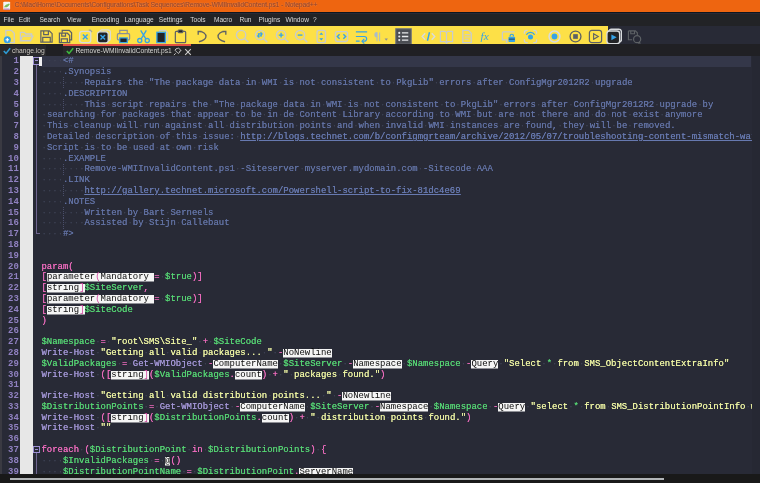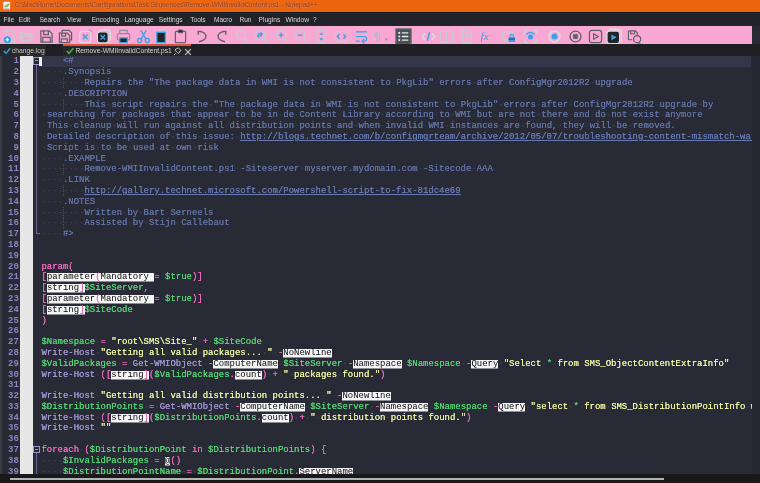--- a/index.html
+++ b/index.html
@@ -1,21 +1,21 @@
 <!DOCTYPE html>
 <html><head><meta charset="utf-8"><style>
 *{margin:0;padding:0;box-sizing:border-box}
 body{width:760px;height:483px;overflow:hidden;position:relative;background:#282a36;font-family:"Liberation Sans",sans-serif}
 .abs{position:absolute}
 #title{left:0;top:0;width:760px;height:12.2px;background:#ee6510}
 #title .t{position:absolute;left:14.5px;top:1.4px;font-size:6.5px;letter-spacing:.02px;color:#9e3408;text-shadow:0 0 1px #ffd9c0,0.3px 0.3px 0.5px #7a2000;white-space:nowrap}
 #titleline{left:0;top:12.2px;width:760px;height:1.3px;background:#0e1620}
 #menu{left:0;top:13.5px;width:760px;height:12.5px;background:#222326}
 .mi{position:absolute;top:2.6px;font-size:6.6px;color:#d9d9d9}
-#toolbar{left:0;top:26px;width:752px;height:17.5px;background:#f9a8d4}
+#toolbar{left:0;top:26px;width:608px;height:17.5px;background:#fde047}
 .ti{position:absolute}
 #tabs{left:0;top:43.5px;width:760px;height:12.3px;background:#202024}
 #tab1{position:absolute;left:0;top:1px;width:46px;height:11.3px;background:#29292c}
 #tab2{position:absolute;left:62.5px;top:0;width:128.5px;height:12.3px;background:#27272a;border-top:2.2px solid #e04f43}
 .tabtext{position:absolute;font-size:6.7px;color:#c9c5be;top:2.2px;white-space:nowrap}
 #tab2 .tabtext{color:#d4d4d0;top:1.4px}
 #editor{left:0;top:55.8px;width:760px;height:418.4px;background:#282a36;overflow:hidden}
 #lborder{left:0;top:0;width:1.8px;height:100%;background:#3a3a42}
 #wstrip{left:20px;top:0;width:12.9px;height:100%;background:#e7e7e7}
 #hl{left:41.3px;top:0;width:710px;height:10.8px;background:#343749}

